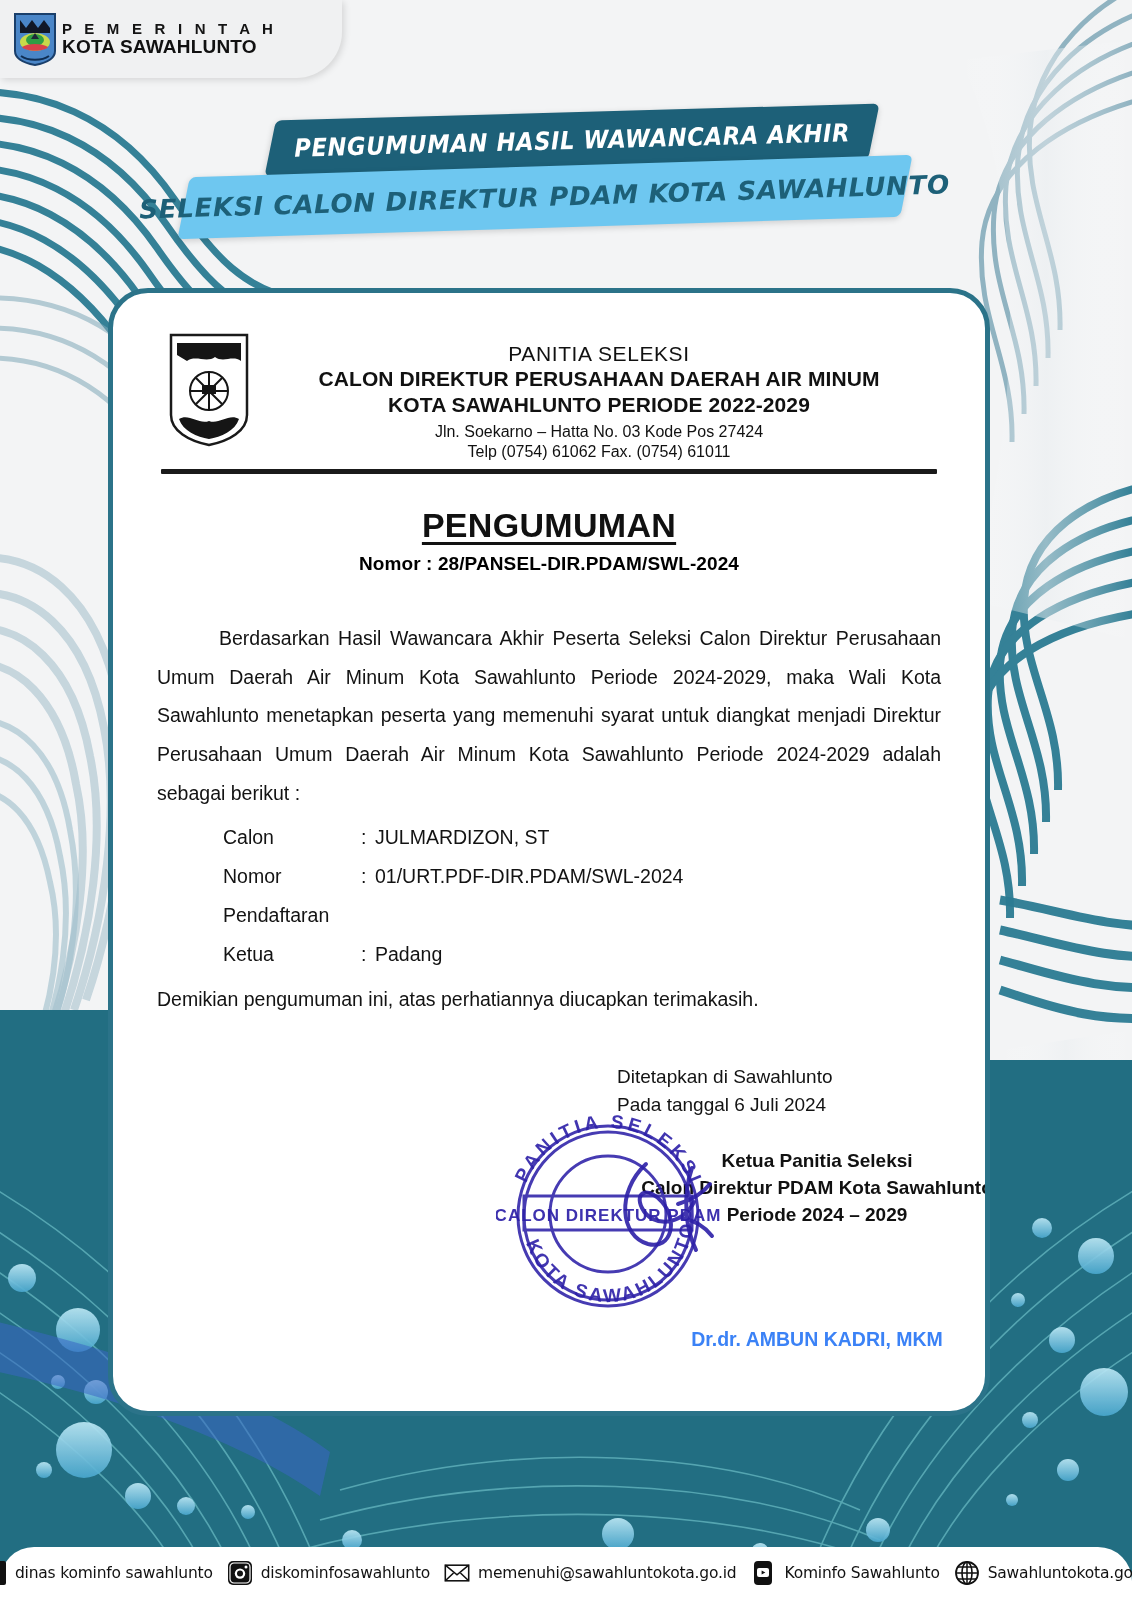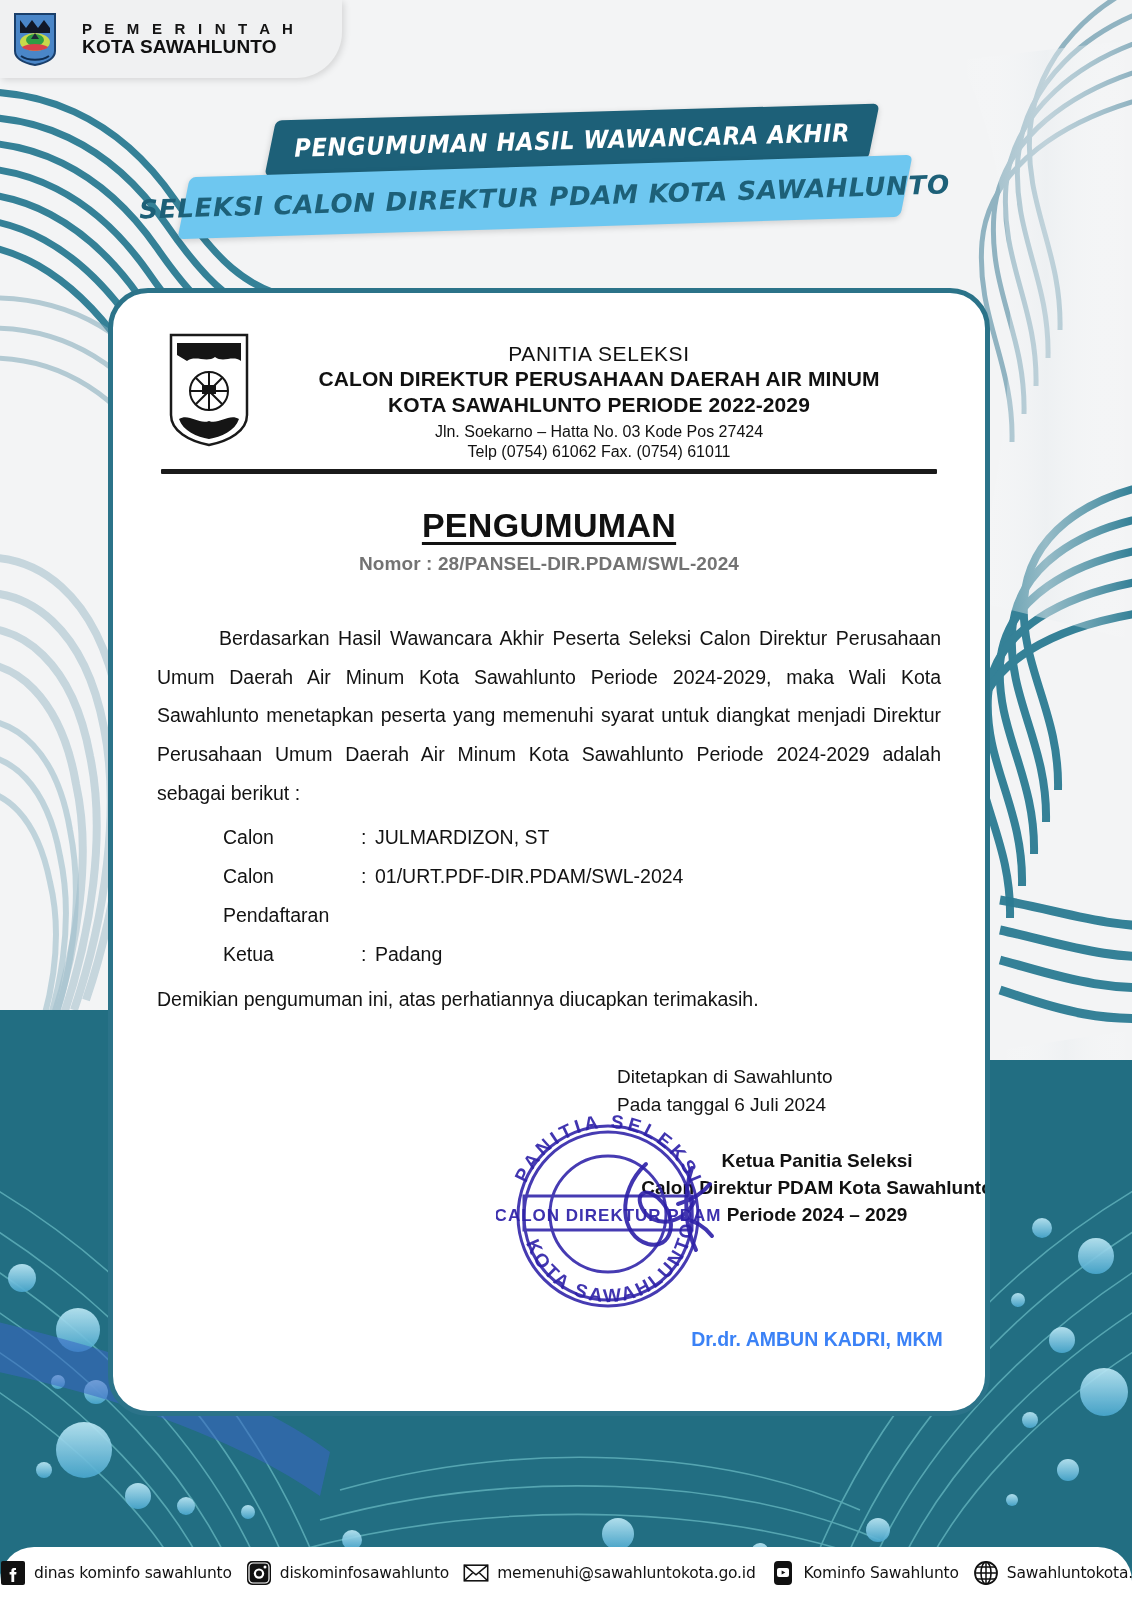--- a/index.html
+++ b/index.html
@@ -14,21 +14,21 @@
   
   .bg-base{position:absolute;inset:0;background:#f3f4f5;}
   .bg-svg{position:absolute;inset:0;width:1132px;height:1599px;}
 
   
   .gov-chip{
     position:absolute;left:0;top:0;width:330px;height:78px;
     background:#f0f1f2;
     border-bottom-right-radius:46px;
     box-shadow:2px 2px 7px rgba(0,0,0,.13);
-    display:flex;align-items:center;gap:24px;
+    display:flex;align-items:center;gap:4px;
     padding-left:12px;z-index:40;
   }
   .gov-crest{width:46px;height:56px;flex:0 0 auto;}
   .gov-text{line-height:1.08;}
   .gov-line1{
     font-size:15px;font-weight:bold;letter-spacing:4.2px;color:#141414;
   }
   .gov-line2{
     font-size:19px;font-weight:bold;letter-spacing:.2px;color:#111;
   }
@@ -101,21 +101,21 @@
   
   .doc-title{
     text-align:center;margin-top:32px;
     font-size:34px;font-weight:bold;color:#111;
     text-decoration:underline;text-underline-offset:5px;
     text-decoration-thickness:3px;
     letter-spacing:.3px;
   }
   .doc-nomor{
     text-align:center;margin-top:8px;
-    font-size:19px;font-weight:bold;color:#737373;letter-spacing:.1px;
+    font-size:19px;font-weight:bold;color:#000000;letter-spacing:.1px;
   }
 
   
   .doc-body{
     margin-top:44px;
     font-size:19.5px;line-height:1.98;color:#131313;
     text-align:justify;
     text-justify:inter-word;
   }
   .doc-body .indent{display:inline-block;width:62px;}
@@ -150,21 +150,21 @@
   .stamp{
     position:absolute;left:496px;top:1104px;width:230px;height:205px;
     z-index:45;pointer-events:none;
   }
 
   
   .footer{
     position:absolute;left:0;bottom:0;width:1132px;height:52px;
     background:#ffffff;
     border-top-left-radius:34px;border-top-right-radius:34px;
-    display:flex;align-items:center;
+    display:flex;align-items:center;justify-content:center;
     gap:14px;z-index:50;
   }
   .fitem{display:flex;align-items:center;gap:8px;}
   .fitem .flabel{
     font-size:15.5px;color:#121212;font-weight:500;
     font-family:"DejaVu Sans", sans-serif;
     letter-spacing:-.2px;white-space:nowrap;
   }
   .ficon{width:26px;height:26px;flex:0 0 auto;}
 </style>
@@ -348,21 +348,21 @@
 
       <div class="doc-body"><span class="indent"></span><span>Berdasarkan Hasil Wawancara Akhir Peserta Seleksi Calon Direktur Perusahaan Umum Daerah Air Minum Kota Sawahlunto Periode 2024-2029, maka Wali Kota Sawahlunto menetapkan peserta yang memenuhi syarat untuk diangkat menjadi Direktur Perusahaan Umum Daerah Air Minum Kota Sawahlunto Periode 2024-2029 adalah sebagai berikut :</span></div>
 
       <div class="details">
         <div class="drow">
           <div class="dlabel">Calon</div>
           <div class="dcolon">:</div>
           <div class="dvalue">JULMARDIZON, ST</div>
         </div>
         <div class="drow">
-          <div class="dlabel">Calon Pendaftaran</div>
+          <div class="dlabel">Nomor Pendaftaran</div>
           <div class="dcolon">:</div>
           <div class="dvalue">01/URT.PDF-DIR.PDAM/SWL-2024</div>
         </div>
         <div class="drow">
           <div class="dlabel">Ketua</div>
           <div class="dcolon">:</div>
           <div class="dvalue">Padang</div>
         </div>
       </div>
 

